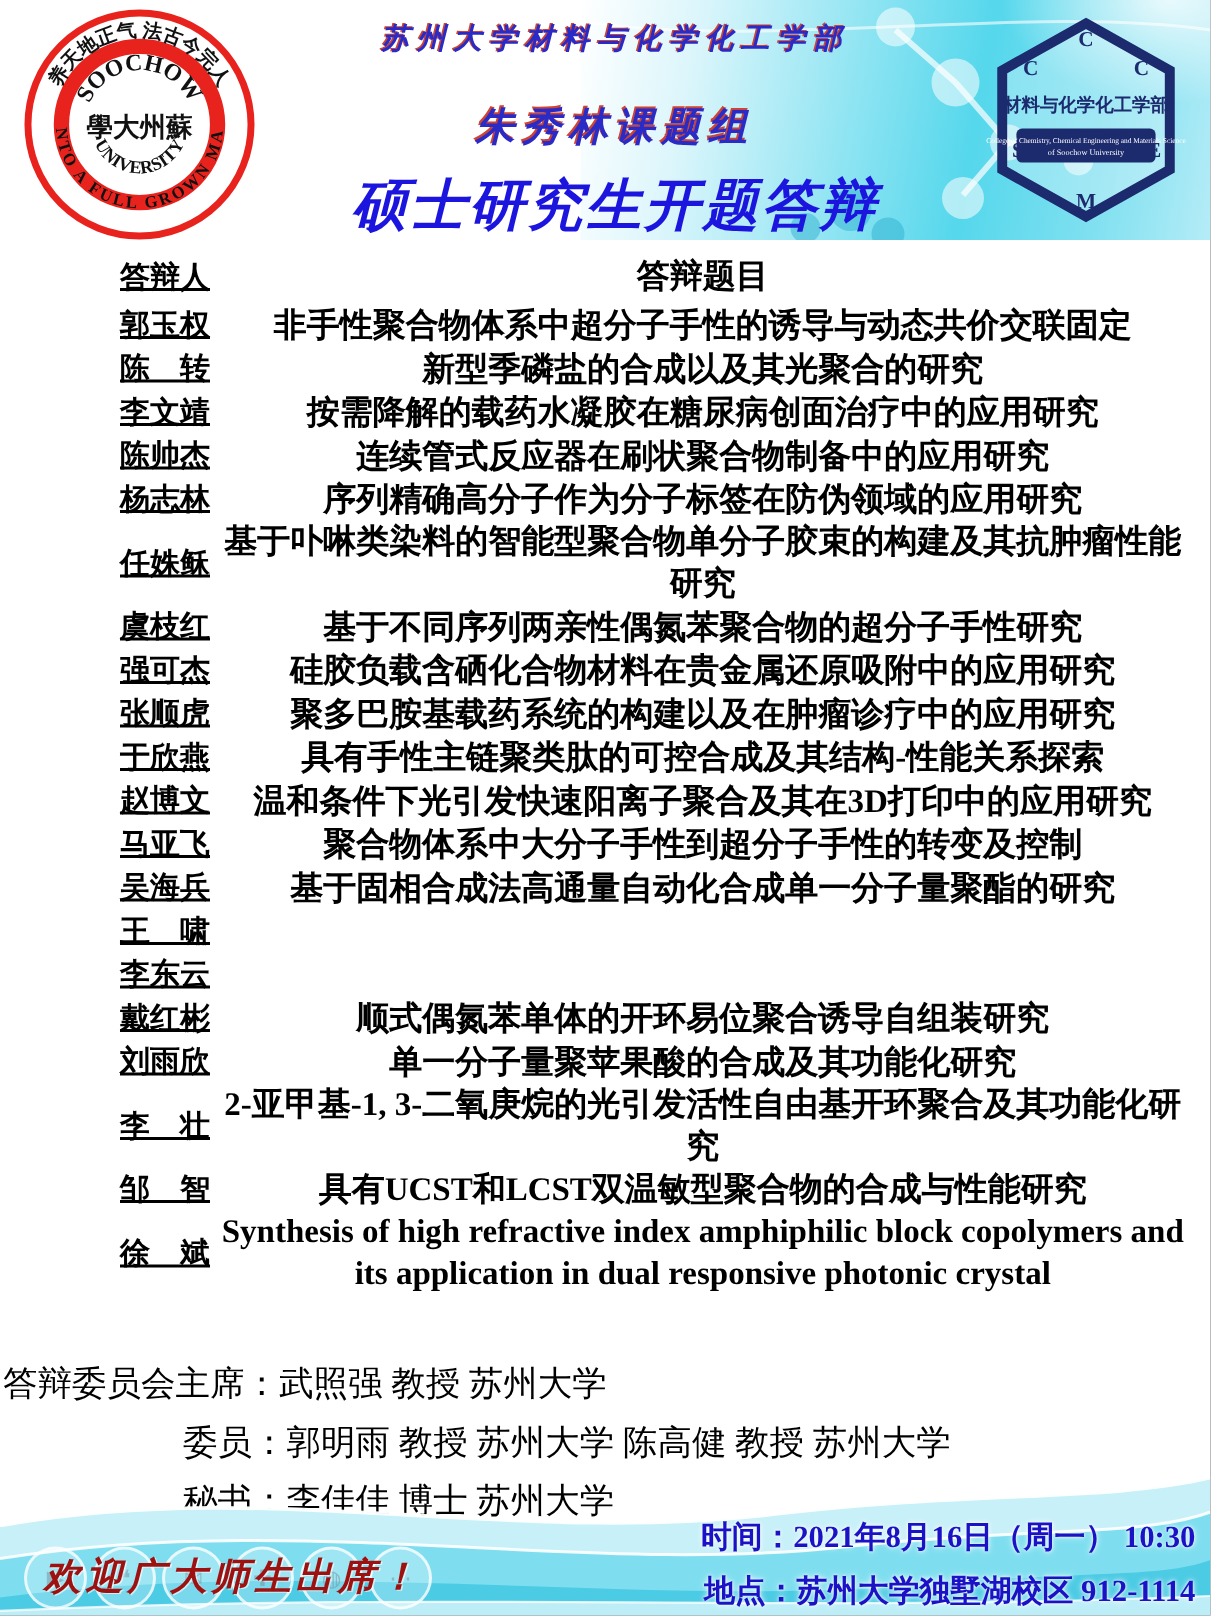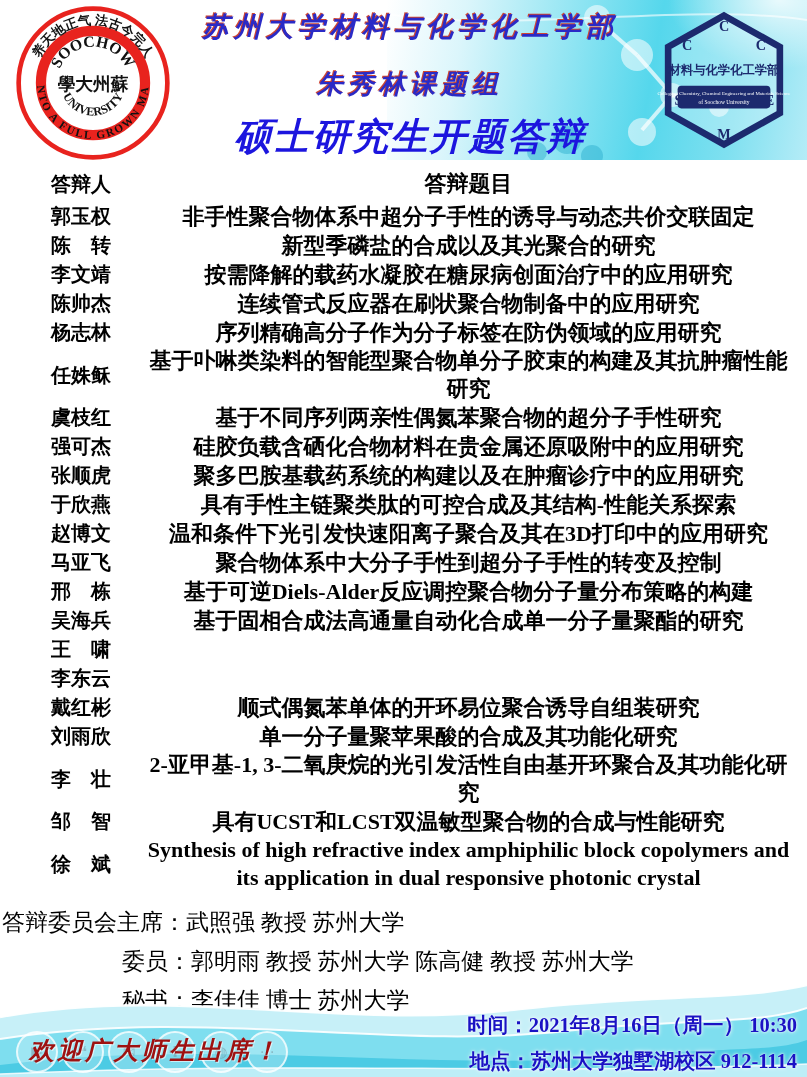--- a/index.html
+++ b/index.html
@@ -23,33 +23,33 @@
   .dept-logo{position:absolute;top:6px;right:12px;}
   .header-titles{
     position:absolute;top:10px;left:185px;width:450px;text-align:center;
   }
   .h-line1,.h-line2{
     font-weight:bold;font-style:italic;
     color:var(--calligraphy-blue);
     text-shadow:-1px -1px 0 var(--fringe-red);
     letter-spacing:5px;
   }
-  .h-line1{font-size:27px;line-height:34px;}
+  .h-line1{font-size:19px;line-height:34px;}
   .h-line2{font-size:26px;line-height:34px;margin-top:24px;}
   .h-line3{
     font-family:"Liberation Sans","DejaVu Sans",sans-serif;
     font-weight:bold;color:var(--title-blue);
     font-size:37px;line-height:42px;margin-top:14px;letter-spacing:2px;font-style:italic;
   }
   
   .table{position:absolute;top:166px;left:0;width:807px;color:#000;}
   .thead{display:flex;padding:0 10px 0 22px;font-size:23px;font-weight:bold;height:36px;align-items:center;}
   .thead .tname{font-weight:bold;}
   .trow{display:flex;padding:0 10px 0 22px;min-height:29px;align-items:center;}
-  .tname{width:118px;text-align:center;font-size:20px;font-weight:bold;flex:none;white-space:nowrap;}
+  .tname{width:118px;text-align:right;font-size:20px;font-weight:bold;flex:none;white-space:nowrap;text-decoration:underline;}
   .ttopic{flex:1;text-align:center;font-size:22px;font-weight:bold;line-height:28px;}
   
   .committee{position:absolute;top:903px;left:2px;width:790px;font-size:23px;line-height:39px;color:#000;}
   .committee .indent{margin-left:120px;}
   
   .footer{position:absolute;bottom:0;left:0;width:807px;height:100px;}
   .footer svg{position:absolute;bottom:0;left:0;}
   .ghost-icons{position:absolute;left:16px;bottom:4px;display:flex;gap:4px;}
   .ghost-icons span{
     width:38px;height:38px;border-radius:50%;
@@ -198,24 +198,20 @@
         </div>
         <div class="trow">
           <div class="tname">赵博文</div>
           <div class="ttopic">温和条件下光引发快速阳离子聚合及其在3D打印中的应用研究</div>
         </div>
         <div class="trow">
           <div class="tname">马亚飞</div>
           <div class="ttopic">聚合物体系中大分子手性到超分子手性的转变及控制</div>
         </div>
         <div class="trow">
-          <div class="tname">邢　栋</div>
-          <div class="ttopic">基于可逆Diels-Alder反应调控聚合物分子量分布策略的构建</div>
-        </div>
-        <div class="trow">
           <div class="tname">吴海兵</div>
           <div class="ttopic">基于固相合成法高通量自动化合成单一分子量聚酯的研究</div>
         </div>
         <div class="trow">
           <div class="tname">王　啸</div>
         </div>
         <div class="trow">
           <div class="tname">李东云</div>
         </div>
         <div class="trow">

